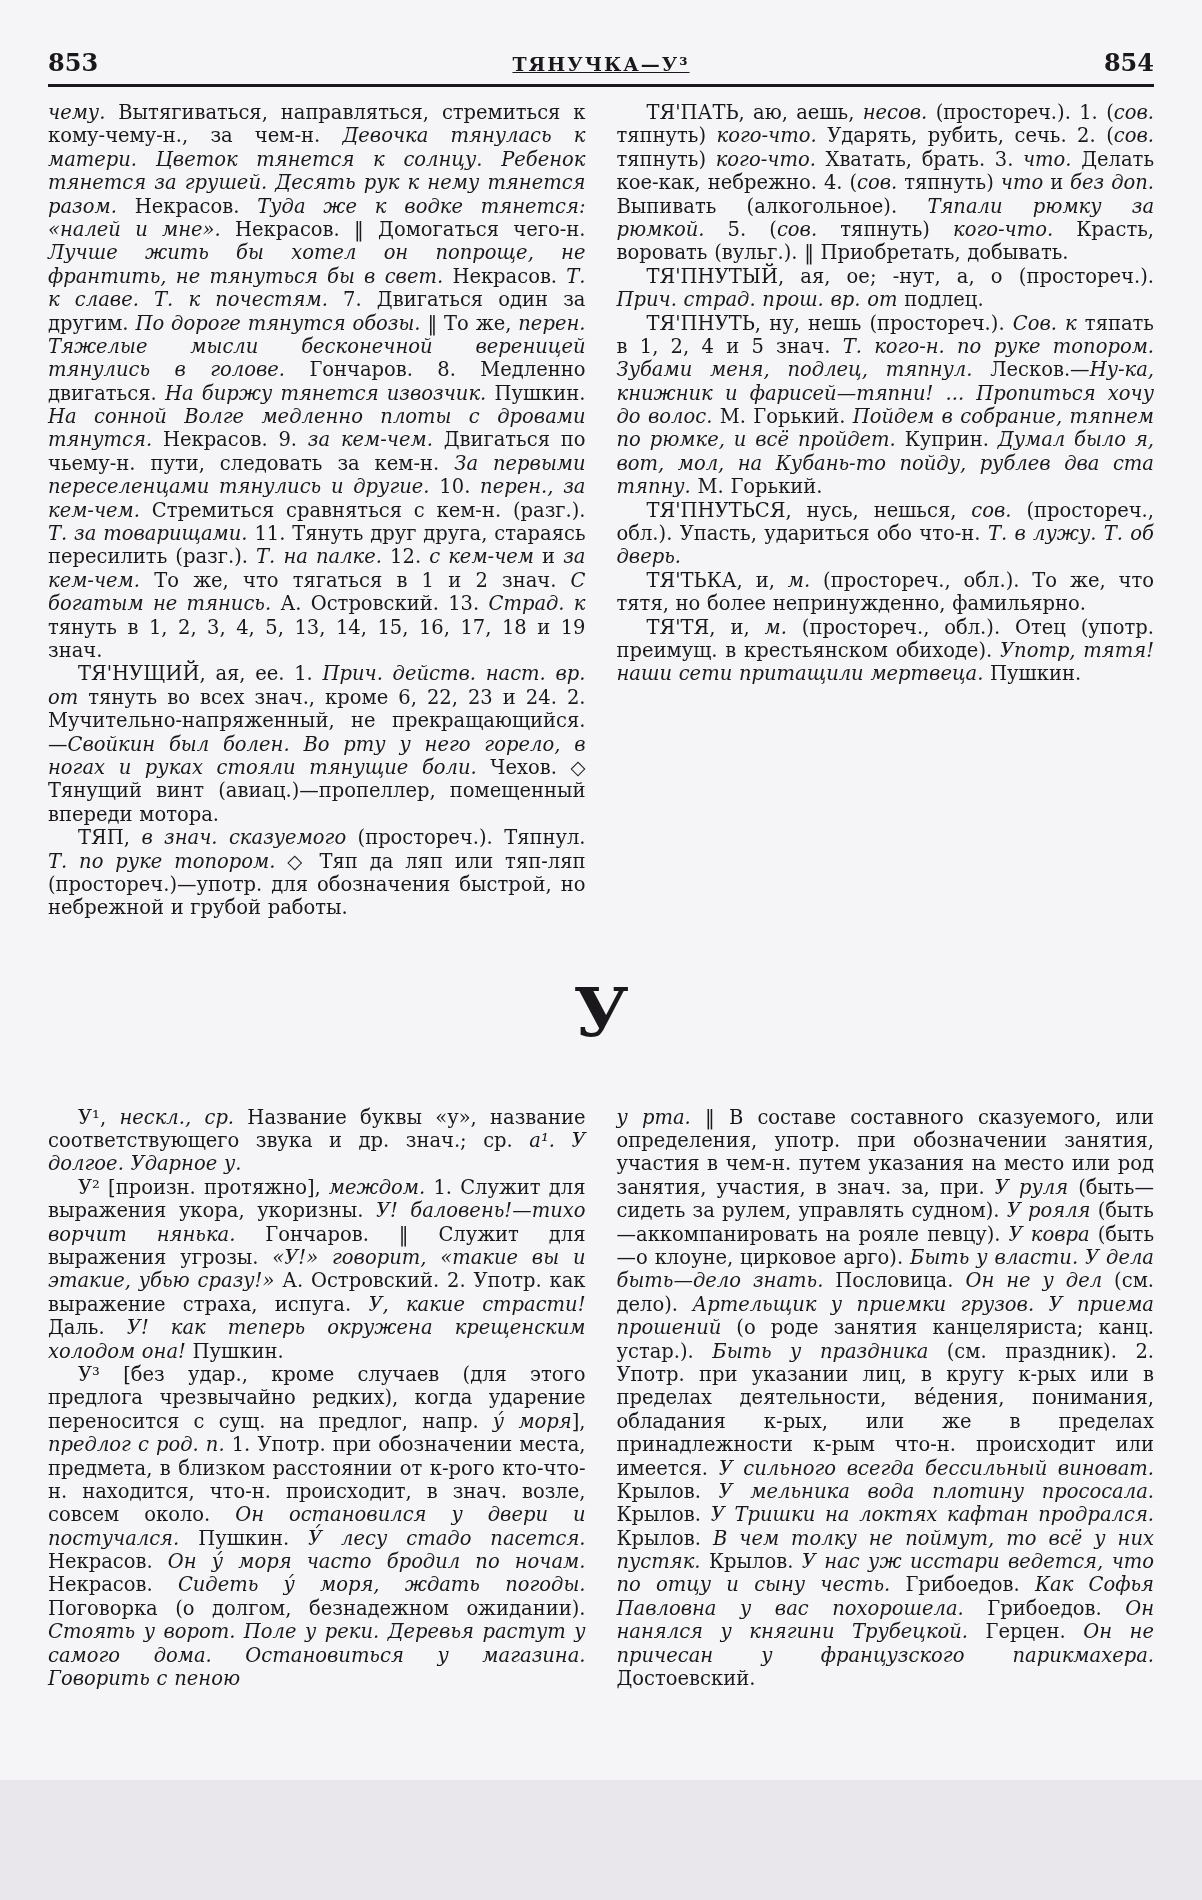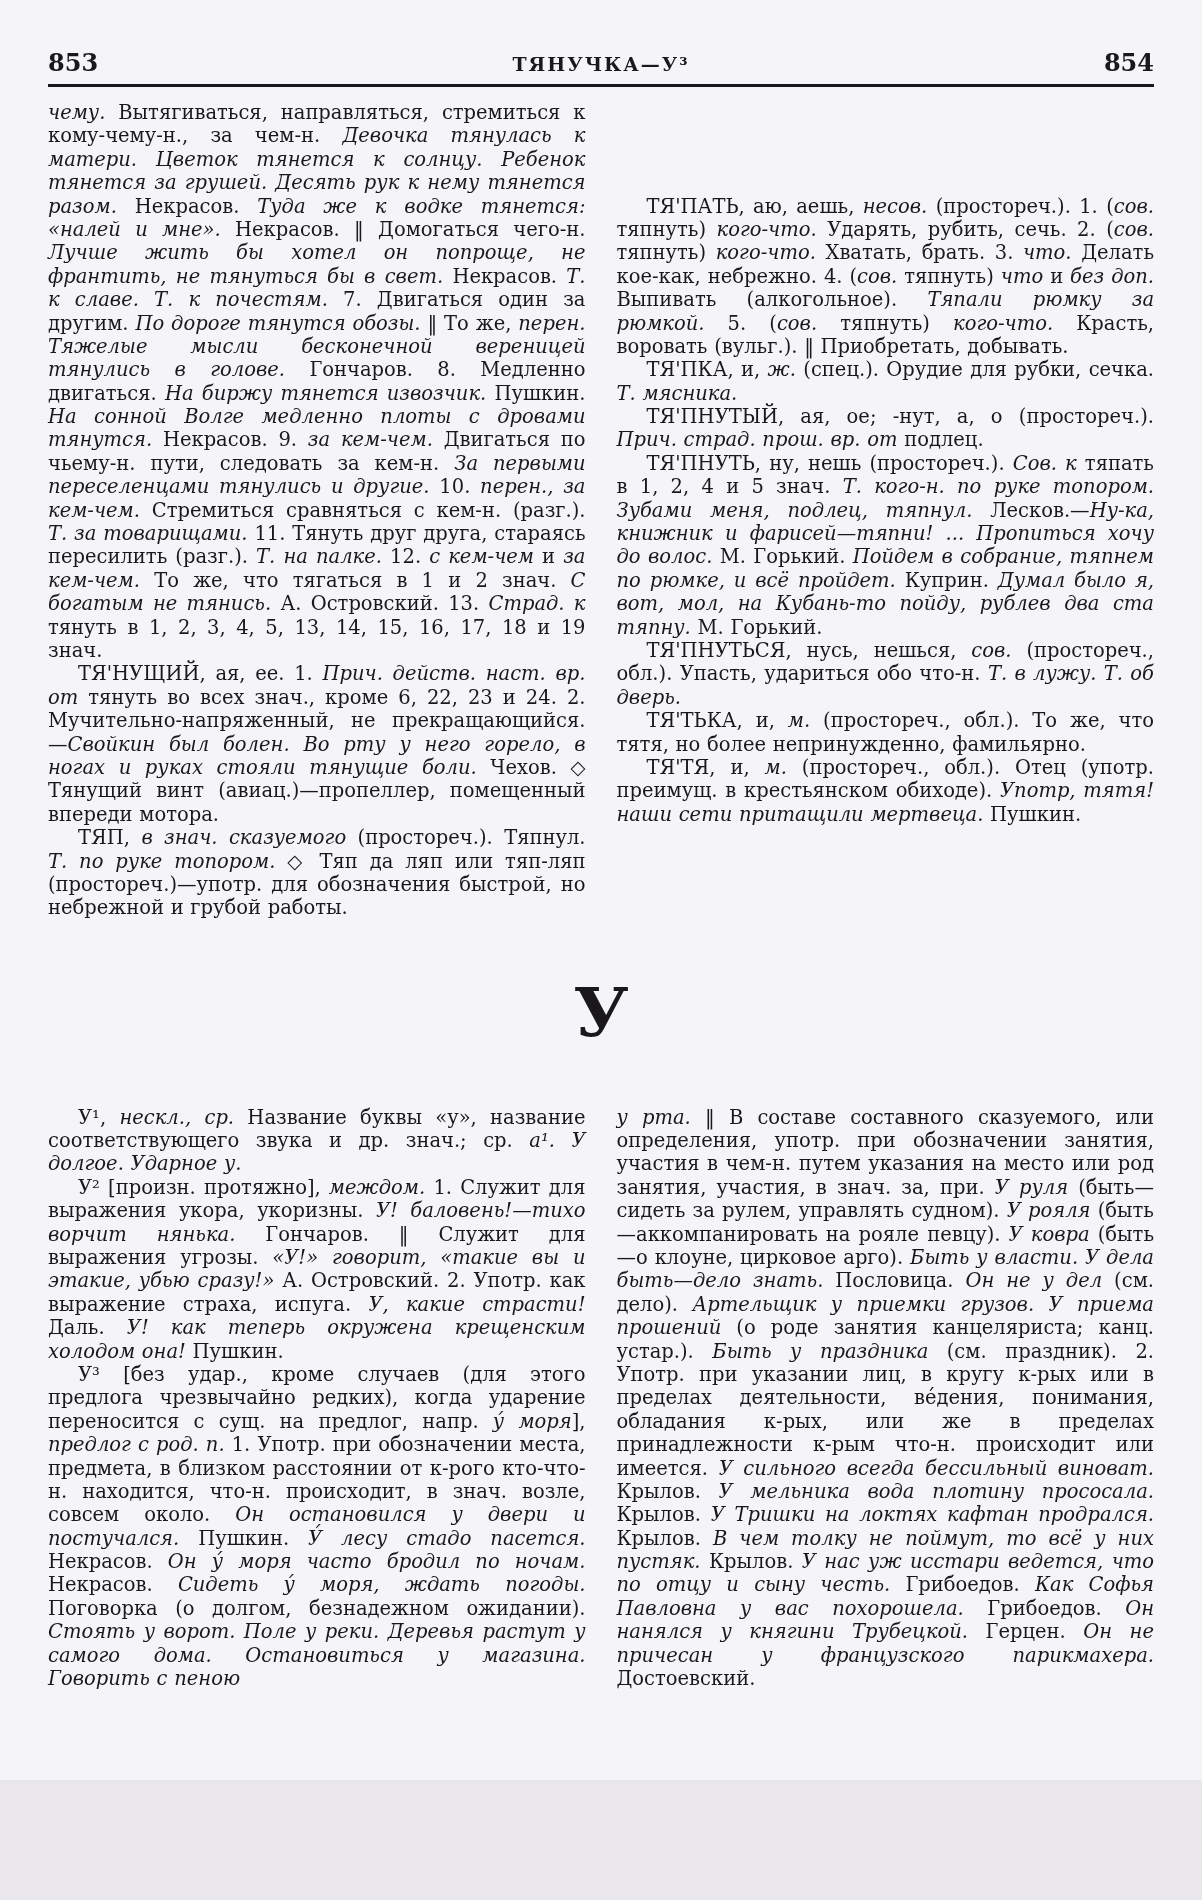--- a/index.html
+++ b/index.html
@@ -24,28 +24,29 @@
     align-items: baseline;
   }
   .pgnum {
     font-weight: bold;
     font-size: 24px;
   }
   .runhead {
     font-weight: bold;
     font-size: 19px;
     letter-spacing: 2px;
+    text-decoration: underline;
   }
   .rule {
     border-top: 3px solid #1a181c;
     margin-top: 7px;
   }
   .two-col {
     display: flex;
-    align-items: center;
+    align-items: flex-start;
   }
   .divider {
     width: 3px;
     background: #1a181c;
     flex: 0 0 auto;
   }
   .col {
     flex: 1 1 0;
     font-size: 19.5px;
     line-height: 1.2;
@@ -85,21 +86,20 @@
 
   <div class="two-col">
     <div class="col left">
         <p class="para"><span class="s-i">чему.</span><span class="s-n"> Вытягиваться, направляться, стремиться к кому-чему-н., за чем-н. </span><span class="s-i">Девочка тянулась к матери. Цветок тянется к солнцу. Ребенок тянется за грушей. Десять рук к нему тянется разом.</span><span class="s-n"> Некрасов. </span><span class="s-i">Туда же к водке тянется: «налей и мне».</span><span class="s-n"> Некрасов. ‖ Домогаться чего-н. </span><span class="s-i">Лучше жить бы хотел он попроще, не франтить, не тянуться бы в свет.</span><span class="s-n"> Некрасов. </span><span class="s-i">Т. к славе. Т. к почестям.</span><span class="s-n"> </span><span class="s-b">7.</span><span class="s-n"> Двигаться один за другим. </span><span class="s-i">По дороге тянутся обозы.</span><span class="s-n"> ‖ То же, </span><span class="s-i">перен.</span><span class="s-n"> </span><span class="s-i">Тяжелые мысли бесконечной вереницей тянулись в голове.</span><span class="s-n"> Гончаров. </span><span class="s-b">8.</span><span class="s-n"> Медленно двигаться. </span><span class="s-i">На биржу тянется извозчик.</span><span class="s-n"> Пушкин. </span><span class="s-i">На сонной Волге медленно плоты с дровами тянутся.</span><span class="s-n"> Некрасов. </span><span class="s-b">9.</span><span class="s-n"> </span><span class="s-i">за кем-чем.</span><span class="s-n"> Двигаться по чьему-н. пути, следовать за кем-н. </span><span class="s-i">За первыми переселенцами тянулись и другие.</span><span class="s-n"> </span><span class="s-b">10.</span><span class="s-n"> </span><span class="s-i">перен., за кем-чем.</span><span class="s-n"> Стремиться сравняться с кем-н. (разг.). </span><span class="s-i">Т. за товарищами.</span><span class="s-n"> </span><span class="s-b">11.</span><span class="s-n"> Тянуть друг друга, стараясь пересилить (разг.). </span><span class="s-i">Т. на палке.</span><span class="s-n"> </span><span class="s-b">12.</span><span class="s-n"> </span><span class="s-i">с кем-чем</span><span class="s-n"> и </span><span class="s-i">за кем-чем.</span><span class="s-n"> То же, что тягаться в 1 и 2 знач. </span><span class="s-i">С богатым не тянись.</span><span class="s-n"> А. Островский. </span><span class="s-b">13.</span><span class="s-n"> </span><span class="s-i">Страд. к</span><span class="s-n"> тянуть в 1, 2, 3, 4, 5, 13, 14, 15, 16, 17, 18 и 19 знач.</span></p>
         <p class="para indent"><span class="s-b">ТЯ'НУЩИЙ,</span><span class="s-n"> ая, ее. </span><span class="s-b">1.</span><span class="s-n"> </span><span class="s-i">Прич. действ. наст. вр. от</span><span class="s-n"> тянуть во всех знач., кроме 6, 22, 23 и 24. </span><span class="s-b">2.</span><span class="s-n"> Мучительно-напряженный, не прекращающийся.—</span><span class="s-i">Свойкин был болен. Во рту у него горело, в ногах и руках стояли тянущие боли.</span><span class="s-n"> Чехов. ◇ </span><span class="s-b">Тянущий винт</span><span class="s-n"> (авиац.)—пропеллер, помещенный впереди мотора.</span></p>
         <p class="para indent"><span class="s-b">ТЯП,</span><span class="s-n"> </span><span class="s-i">в знач. сказуемого</span><span class="s-n"> (простореч.). Тяпнул. </span><span class="s-i">Т. по руке топором.</span><span class="s-n"> ◇ </span><span class="s-b">Тяп да ляп</span><span class="s-n"> или </span><span class="s-b">тяп-ляп</span><span class="s-n"> (простореч.)—употр. для обозначения быстрой, но небрежной и грубой работы.</span></p>
       </div>
     <div class="divider"></div>
     <div class="col right">
         <p class="para indent"><span class="s-b">ТЯ'ПАТЬ,</span><span class="s-n"> аю, аешь, </span><span class="s-i">несов.</span><span class="s-n"> (простореч.). </span><span class="s-b">1.</span><span class="s-n"> (</span><span class="s-i">сов.</span><span class="s-n"> тяпнуть) </span><span class="s-i">кого-что.</span><span class="s-n"> Ударять, рубить, сечь. </span><span class="s-b">2.</span><span class="s-n"> (</span><span class="s-i">сов.</span><span class="s-n"> тяпнуть) </span><span class="s-i">кого-что.</span><span class="s-n"> Хватать, брать. </span><span class="s-b">3.</span><span class="s-n"> </span><span class="s-i">что.</span><span class="s-n"> Делать кое-как, небрежно. </span><span class="s-b">4.</span><span class="s-n"> (</span><span class="s-i">сов.</span><span class="s-n"> тяпнуть) </span><span class="s-i">что</span><span class="s-n"> и </span><span class="s-i">без доп.</span><span class="s-n"> Выпивать (алкогольное). </span><span class="s-i">Тяпали рюмку за рюмкой.</span><span class="s-n"> </span><span class="s-b">5.</span><span class="s-n"> (</span><span class="s-i">сов.</span><span class="s-n"> тяпнуть) </span><span class="s-i">кого-что.</span><span class="s-n"> Красть, воровать (вульг.). ‖ Приобретать, добывать.</span></p>
-        <p class="para indent"><span class="s-b">ТЯ'ПКА,</span><span class="s-n"> и, </span><span class="s-i">ж.</span><span class="s-n"> (спец.). Орудие для рубки, сечка. </span><span class="s-i">Т. мясника.</span></p>
         <p class="para indent"><span class="s-b">ТЯ'ПНУТЫЙ,</span><span class="s-n"> ая, ое; -нут, а, о (простореч.). </span><span class="s-i">Прич. страд. прош. вр. от</span><span class="s-n"> подлец.</span></p>
         <p class="para indent"><span class="s-b">ТЯ'ПНУТЬ,</span><span class="s-n"> ну, нешь (простореч.). </span><span class="s-i">Сов. к</span><span class="s-n"> тяпать в 1, 2, 4 и 5 знач. </span><span class="s-i">Т. кого-н. по руке топором. Зубами меня, подлец, тяпнул.</span><span class="s-n"> Лесков.—</span><span class="s-i">Ну-ка, книжник и фарисей—тяпни! ... Пропиться хочу до волос.</span><span class="s-n"> М. Горький. </span><span class="s-i">Пойдем в собрание, тяпнем по рюмке, и всё пройдет.</span><span class="s-n"> Куприн. </span><span class="s-i">Думал было я, вот, мол, на Кубань-то пойду, рублев два ста тяпну.</span><span class="s-n"> М. Горький.</span></p>
         <p class="para indent"><span class="s-b">ТЯ'ПНУТЬСЯ,</span><span class="s-n"> нусь, нешься, </span><span class="s-i">сов.</span><span class="s-n"> (простореч., обл.). Упасть, удариться обо что-н. </span><span class="s-i">Т. в лужу. Т. об дверь.</span></p>
         <p class="para indent"><span class="s-b">ТЯ'ТЬКА,</span><span class="s-n"> и, </span><span class="s-i">м.</span><span class="s-n"> (простореч., обл.). То же, что тятя, но более непринужденно, фамильярно.</span></p>
         <p class="para indent"><span class="s-b">ТЯ'ТЯ,</span><span class="s-n"> и, </span><span class="s-i">м.</span><span class="s-n"> (простореч., обл.). Отец (употр. преимущ. в крестьянском обиходе). </span><span class="s-i">Употр, тятя! наши сети притащили мертвеца.</span><span class="s-n"> Пушкин.</span></p>
       </div>
   </div>
 
   <div class="letter">У</div>
 

